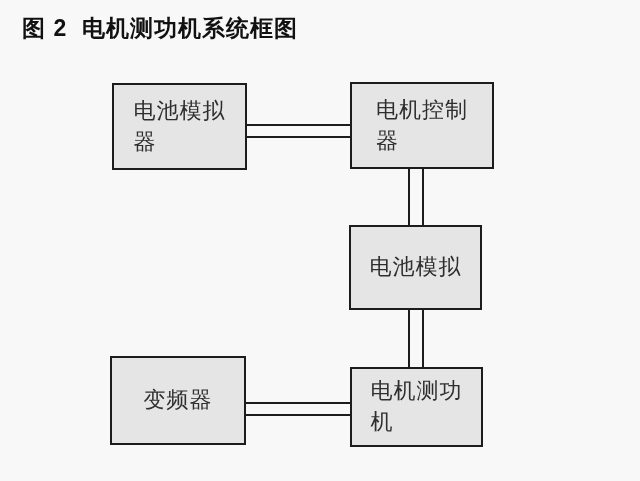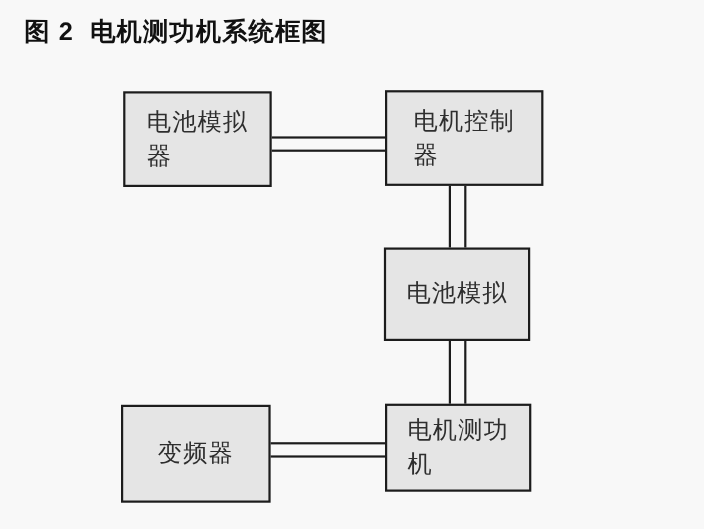--- a/index.html
+++ b/index.html
@@ -36,21 +36,21 @@
     text-align: left;
     font-size: 22px;
     line-height: 1.4;
     color: #2e2e2e;
     white-space: pre-line;
     letter-spacing: 1px;
   }
   #box-battery-simulator { left: 112px; top: 83px;  width: 135px; height: 87px; }
   #box-motor-controller  { left: 350px; top: 82px;  width: 144px; height: 87px; }
   #box-motor-under-test  { left: 349px; top: 225px; width: 133px; height: 85px; }
-  #box-inverter          { left: 110px; top: 368px; width: 136px; height: 89px; }
+  #box-inverter          { left: 110px; top: 356px; width: 136px; height: 89px; }
   #box-motor-dynamometer { left: 350px; top: 367px; width: 133px; height: 80px; }
 
   .conn {
     position: absolute;
     box-sizing: border-box;
     background: transparent;
   }
   .conn.h {
     border-top: 2px solid #1c1c1c;
     border-bottom: 2px solid #1c1c1c;

